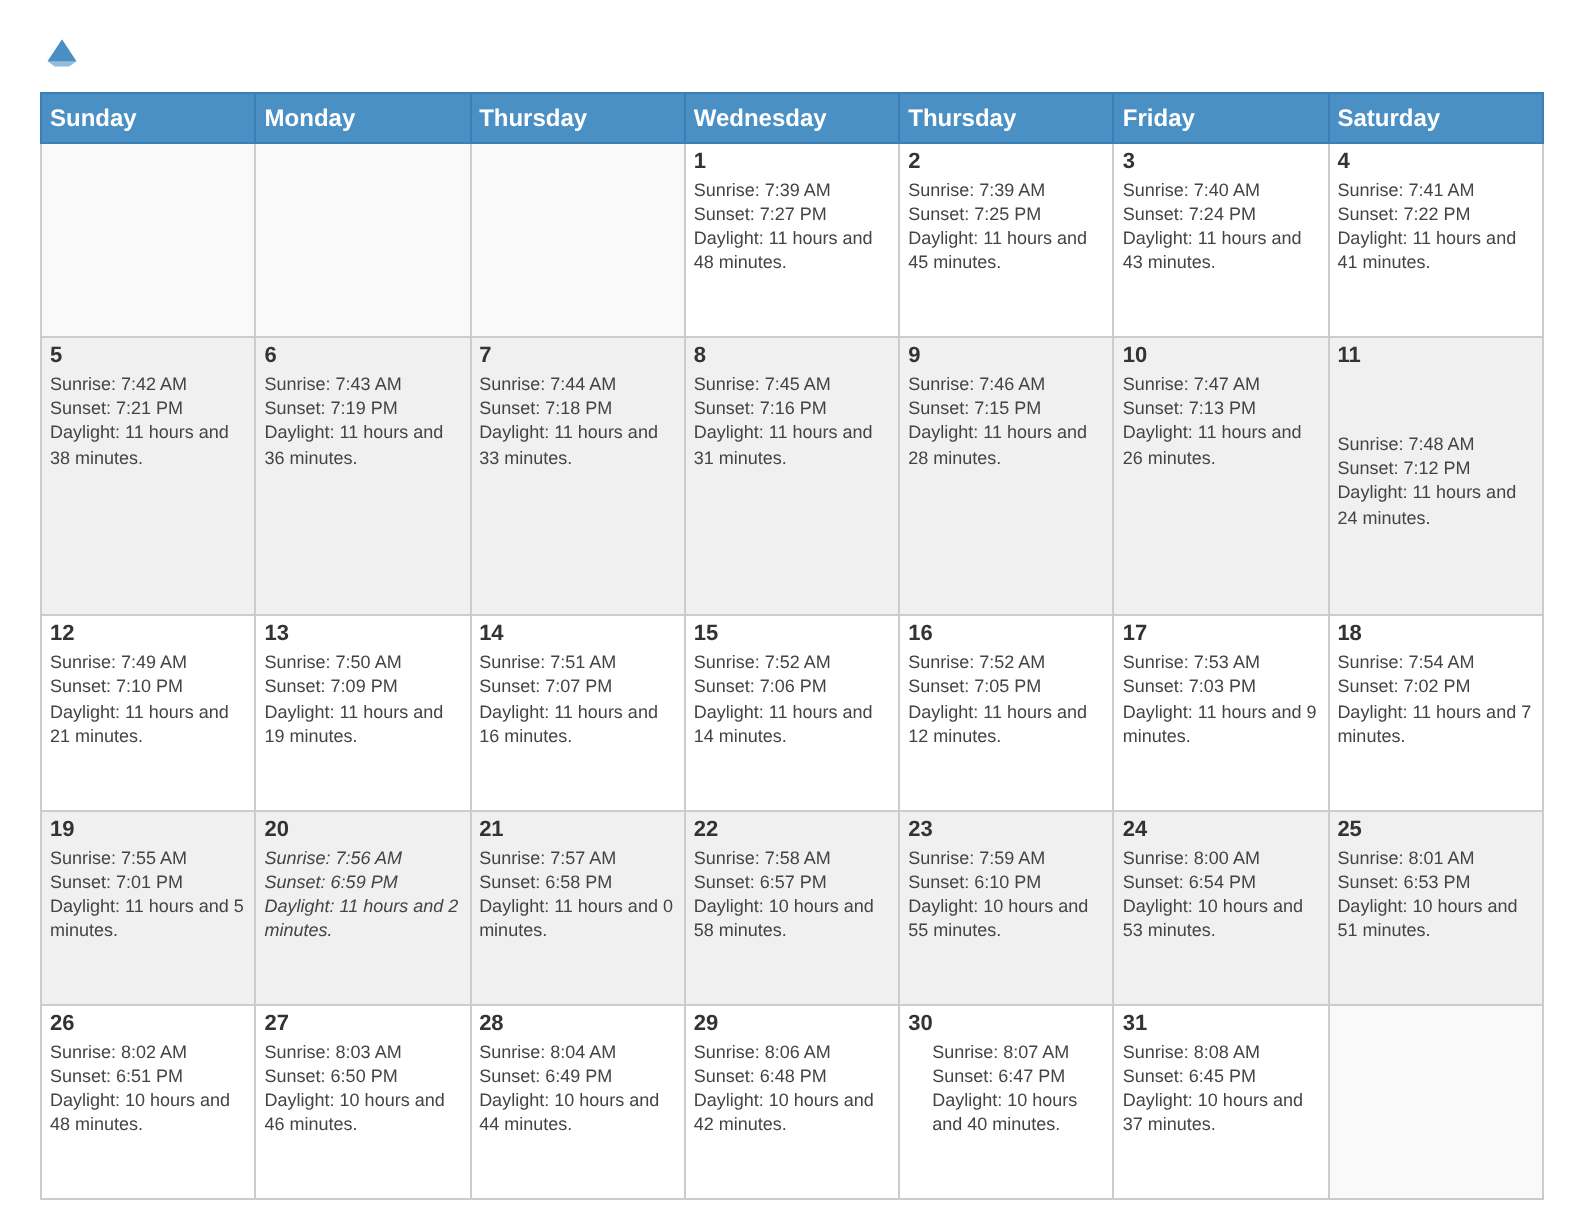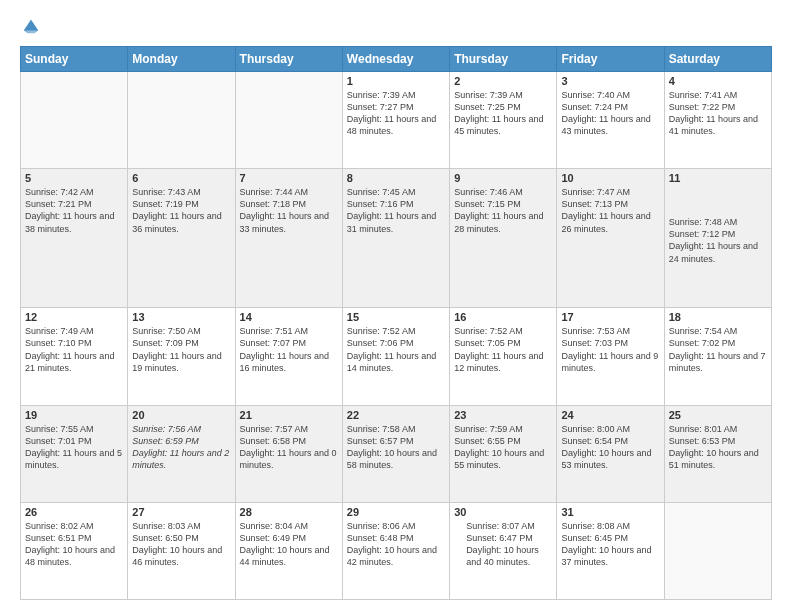--- a/index.html
+++ b/index.html
@@ -277,21 +277,21 @@
           </td>
           <td>
             <span class="day-num">22</span>
             <div class="day-info" style="white-space: pre-line;">Sunrise: 7:58 AM
 Sunset: 6:57 PM
 Daylight: 10 hours and 58 minutes.</div>
           </td>
           <td>
             <span class="day-num">23</span>
             <div class="day-info" style="white-space: pre-line;">Sunrise: 7:59 AM
-Sunset: 6:55 PM
+Sunset: 6:10 PM
 Daylight: 10 hours and 55 minutes.</div>
           </td>
           <td>
             <span class="day-num">24</span>
             <div class="day-info" style="white-space: pre-line;">Sunrise: 8:00 AM
 Sunset: 6:54 PM
 Daylight: 10 hours and 53 minutes.</div>
           </td>
           <td>
             <span class="day-num">25</span>

